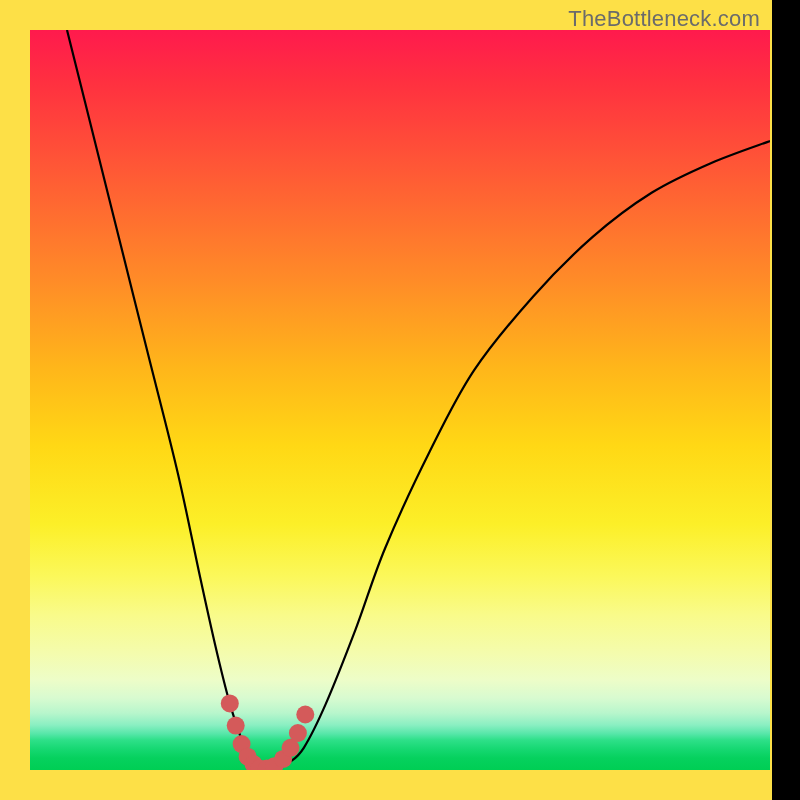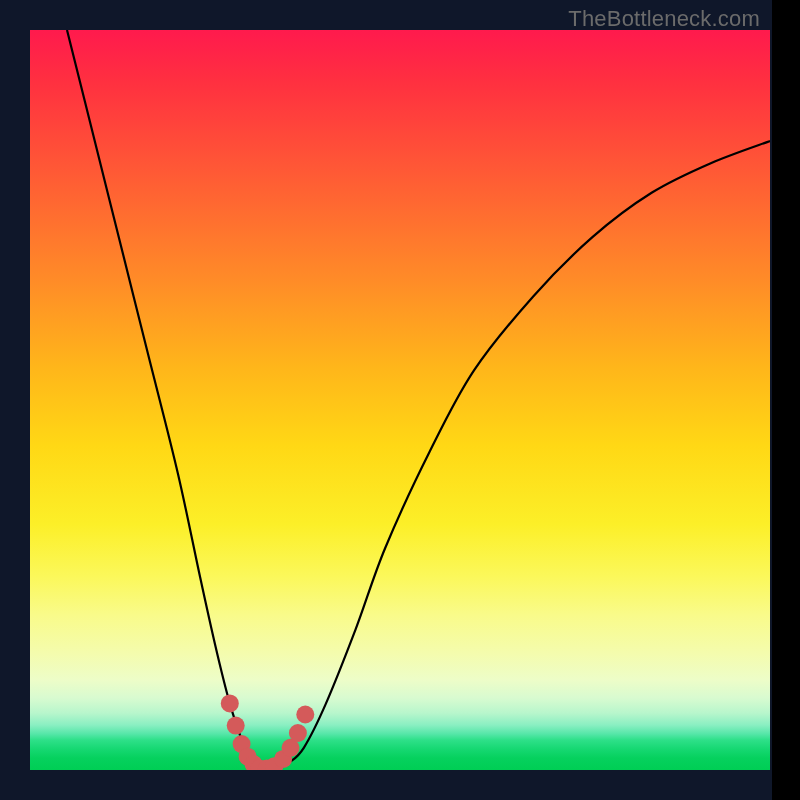--- a/index.html
+++ b/index.html
@@ -10,21 +10,21 @@
     background: #000;
     overflow: hidden;
     font-family: Arial, Helvetica, sans-serif;
   }
   .frame {
     position: absolute;
     left: 0;
     top: 0;
     width: 772px;
     height: 800px;
-    background: #0f172a;
+    background: #fde047;
   }
   .plot-area {
     position: absolute;
     left: 30px;
     top: 30px;
     width: 740px;
     height: 740px;
     overflow: hidden;
   }
   .bg-gradient {

